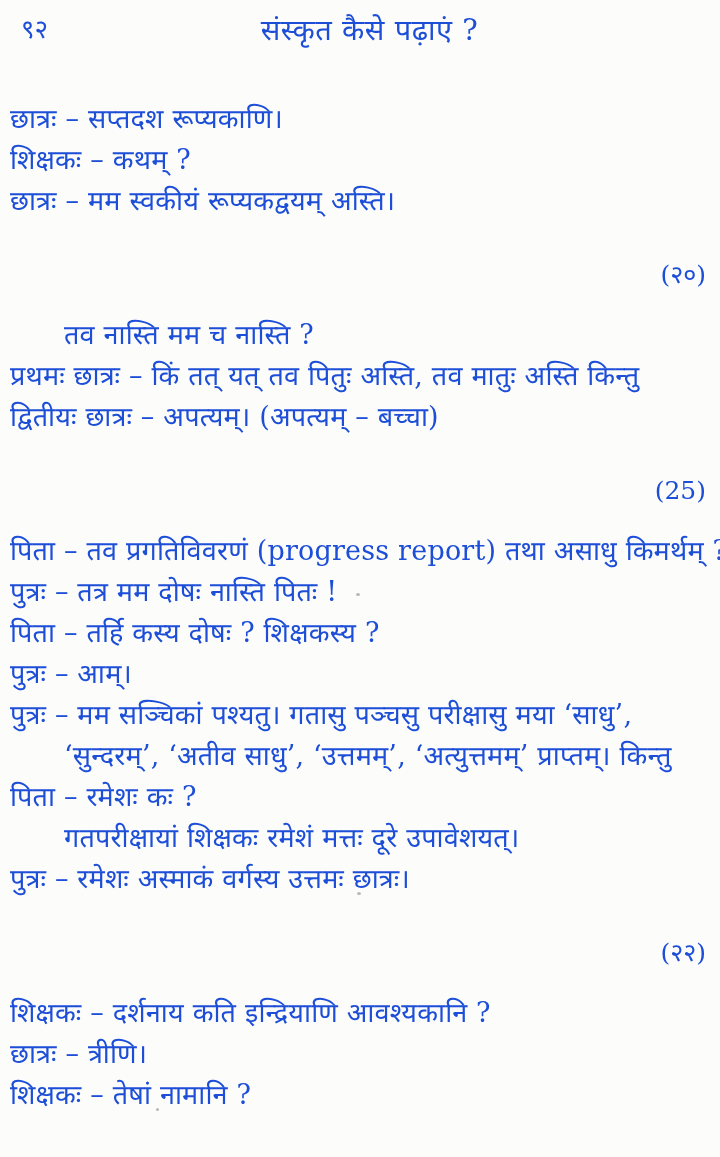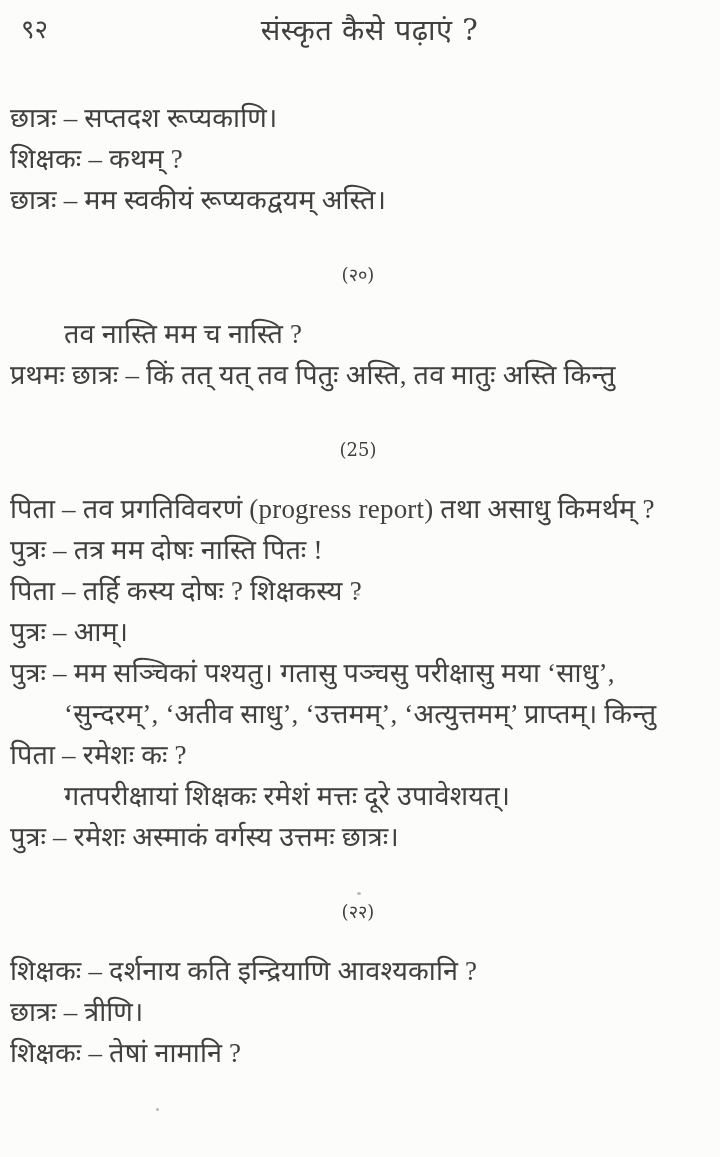--- a/index.html
+++ b/index.html
@@ -6,21 +6,21 @@
     margin: 0;
     padding: 0;
     background: #e8e8e8;
   }
   .page {
     position: relative;
     width: 720px;
     height: 1157px;
     margin: 0 auto;
     background: #fcfcfa;
-    color: #404040;
+    color: #1d4ed8;
     font-family: "DejaVu Serif", "DejaVu Sans", serif;
     overflow: hidden;
     box-sizing: border-box;
   }
   .page-header {
     position: relative;
     padding-top: 12px;
     height: 48px;
   }
   .page-number {
@@ -39,28 +39,27 @@
     margin-left: 19px;
   }
   .page-body {
     padding: 38px 14px 0 10px;
   }
   .text-line {
     font-size: 27px;
     line-height: 41px;
     white-space: nowrap;
     letter-spacing: 0.2px;
-    font-family: Liberation Serif, serif;
   }
   .text-line.indent {
     padding-left: 54px;
   }
   .section-heading {
-    text-align: center;
-    font-size: 18px;
+    text-align: right;
+    font-size: 25px;
     line-height: 41px;
     margin: 33px 0 19px 0;
   }
   .speck {
     position: absolute;
     background: #b8b8b4;
     border-radius: 50%;
   }
   .speck-1 { left: 356px; top: 593px; width: 4px; height: 3px; }
   .speck-2 { left: 357px; top: 892px; width: 4px; height: 3px; }
@@ -77,20 +76,21 @@
   <main class="page-body">
       <section>
         <div class="text-line">छात्रः – सप्तदश रूप्यकाणि।</div>
         <div class="text-line">शिक्षकः – कथम् ?</div>
         <div class="text-line">छात्रः – मम स्वकीयं रूप्यकद्वयम् अस्ति।</div>
       </section>
       <section>
         <div class="section-heading">(२०)</div>
         <div class="text-line indent">तव नास्ति मम च नास्ति ?</div>
         <div class="text-line">प्रथमः छात्रः – किं तत् यत् तव पितुः अस्ति, तव मातुः अस्ति किन्तु</div>
+        <div class="text-line">द्वितीयः छात्रः – अपत्यम्। (अपत्यम् – बच्चा)</div>
       </section>
       <section>
         <div class="section-heading">(25)</div>
         <div class="text-line">पिता – तव प्रगतिविवरणं (progress report) तथा असाधु किमर्थम् ?</div>
         <div class="text-line">पुत्रः – तत्र मम दोषः नास्ति पितः !</div>
         <div class="text-line">पिता – तर्हि कस्य दोषः ? शिक्षकस्य ?</div>
         <div class="text-line">पुत्रः – आम्।</div>
         <div class="text-line">पुत्रः – मम सञ्चिकां पश्यतु। गतासु पञ्चसु परीक्षासु मया ‘साधु’,</div>
         <div class="text-line indent">‘सुन्दरम्’, ‘अतीव साधु’, ‘उत्तमम्’, ‘अत्युत्तमम्’ प्राप्तम्। किन्तु</div>
         <div class="text-line">पिता – रमेशः कः ?</div>

